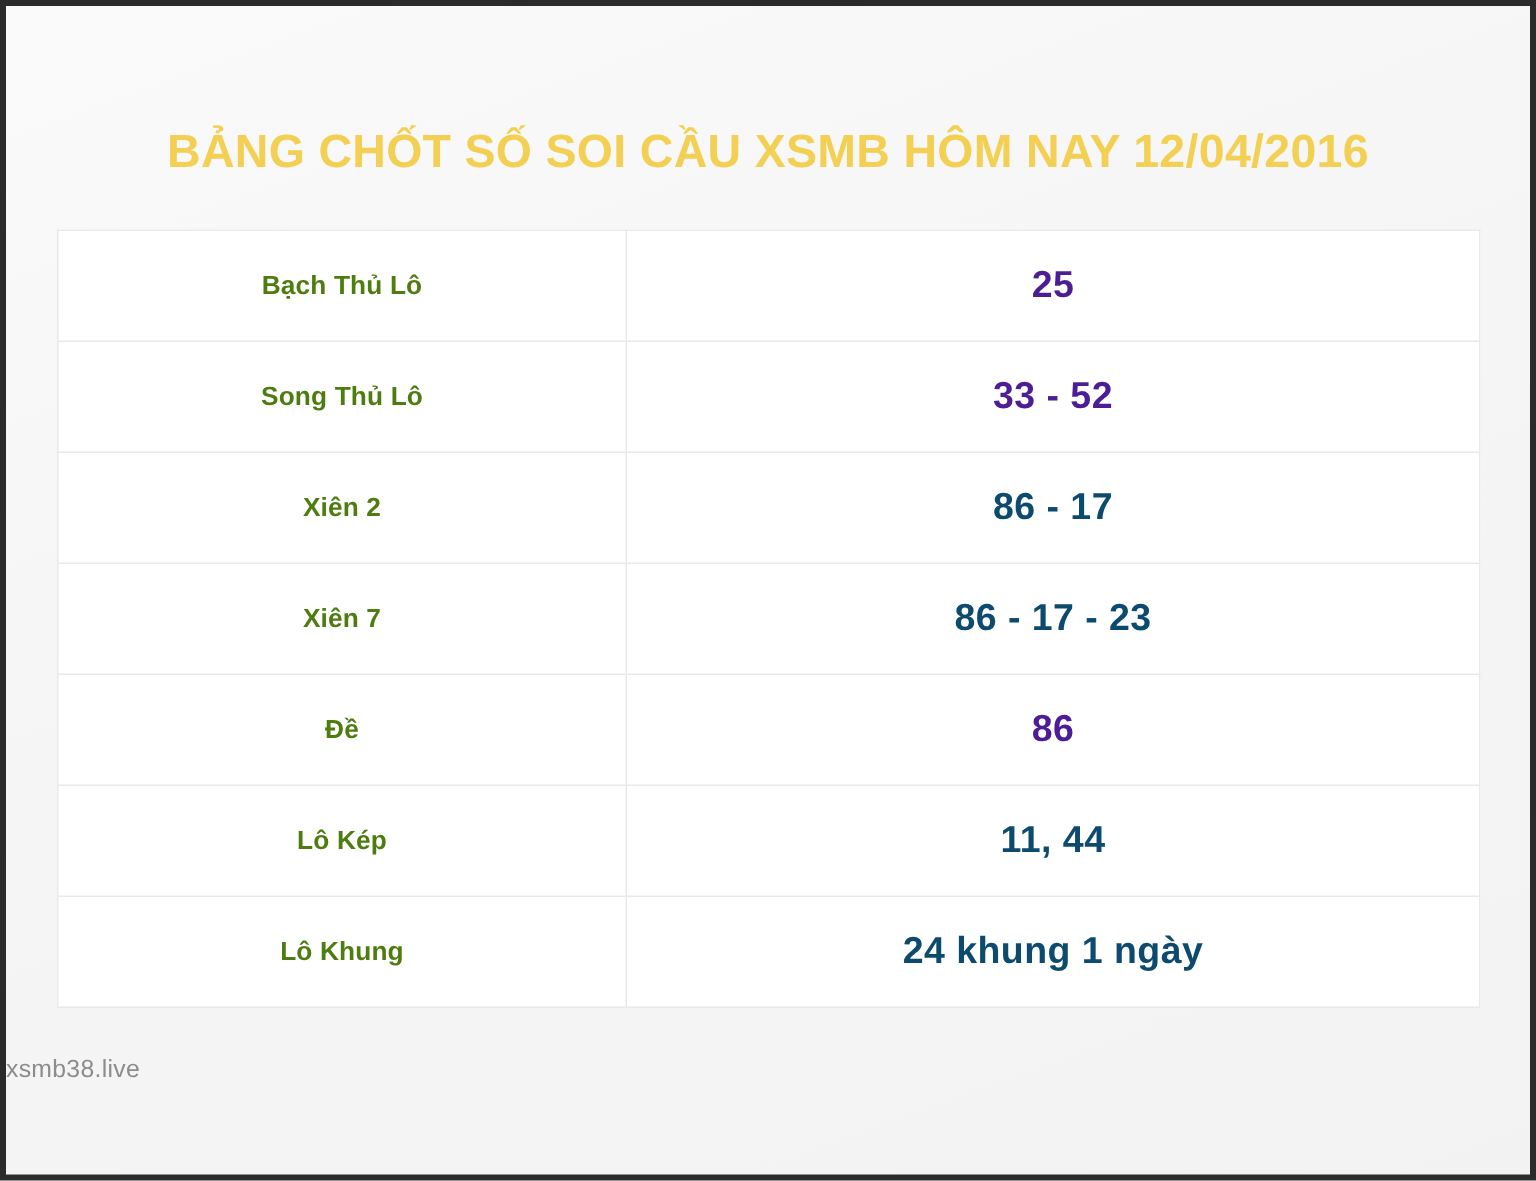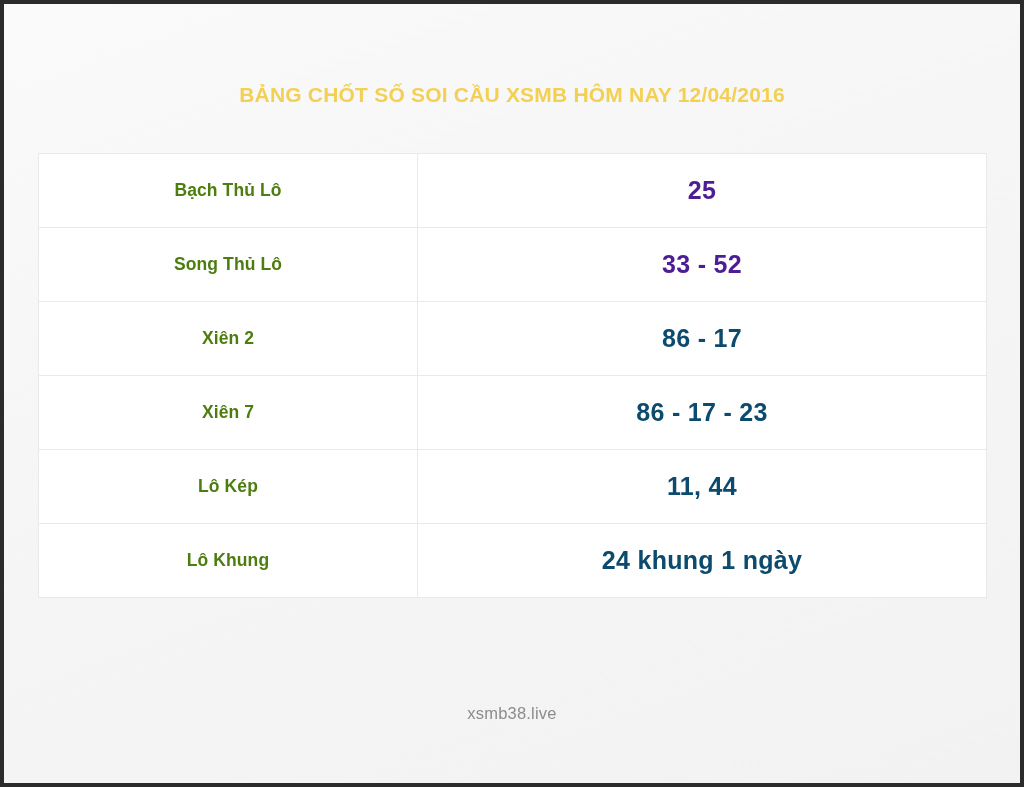--- a/index.html
+++ b/index.html
@@ -22,21 +22,21 @@
     background: linear-gradient(160deg, #fafafa 0%, #f6f6f6 38%, #f2f2f3 100%);
     box-sizing: border-box;
     overflow: hidden;
   }
   #page-title {
     position: absolute;
     left: 0;
     top: 79px;
     width: 1016px;
     text-align: center;
-    font-size: 21px;
+    font-size: 31px;
     font-weight: bold;
     letter-spacing: 0.2px;
     color: #f3d054;
     white-space: nowrap;
   }
   #table-wrap {
     position: absolute;
     left: 34px;
     top: 149px;
     width: 948px;
@@ -69,21 +69,20 @@
     font-weight: bold;
     letter-spacing: 0.3px;
   }
   td.value-cell.v-red { color: #4c1d95; }
   td.value-cell.v-gray { color: #0c4a6e; }
   #footer-credit {
     position: absolute;
     left: 0;
     top: 700px;
     width: 1016px;
-    text-align: center;
     font-size: 16.5px;
     font-weight: normal;
     color: #8c8c8c;
     letter-spacing: 0.2px;
   }
 </style>
 </head>
 <body>
 
 <div id="frame">
@@ -111,20 +110,24 @@
         <tr>
           <td class="label-cell">Xiên 2</td>
           <td class="value-cell v-gray">86 - 17</td>
         </tr>
 
         <tr>
           <td class="label-cell">Xiên 7</td>
           <td class="value-cell v-gray">86 - 17 - 23</td>
         </tr>
 
+        <tr>
+          <td class="label-cell">Đề</td>
+          <td class="value-cell v-red">86</td>
+        </tr>
 
         <tr>
           <td class="label-cell">Lô Kép</td>
           <td class="value-cell v-gray">11, 44</td>
         </tr>
 
         <tr>
           <td class="label-cell">Lô Khung</td>
           <td class="value-cell v-gray">24 khung 1 ngày</td>
         </tr>

